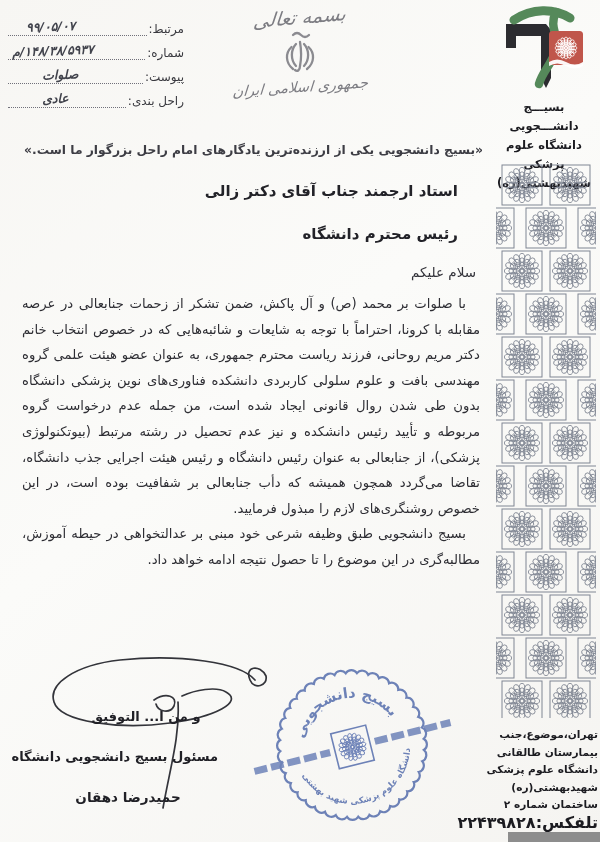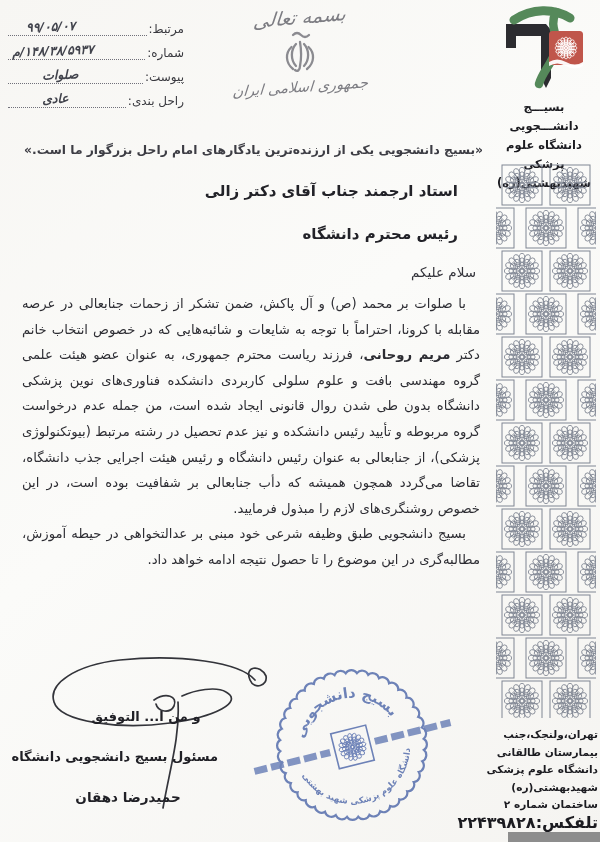--- a/index.html
+++ b/index.html
@@ -35,21 +35,21 @@
 
   
   .main{position:absolute;left:22px;right:120px;top:182px;direction:rtl;}
   .rcpt{font-weight:bold;font-size:15px;color:#222228;margin:0 22px 0 0;}
   .rcpt1{margin-bottom:25px;}
   .rcpt2{margin-bottom:21px;}
   .salam{font-size:13.5px;margin:0 4px 11px 0;color:#33333a;}
   .para{font-size:13.2px;line-height:25.6px;text-align:justify;color:#2d2d33;margin:0;}
   .para.ind{text-indent:14px;}
   .p3{margin:3px 18px 0 0;font-size:13.2px;color:#2d2d33;}
-  b.name{font-weight:bold;}
+  b.name{font-weight:normal;}
 
   
   .sig1{position:absolute;left:88px;top:709px;width:116px;text-align:center;font-weight:bold;font-size:13px;color:#202026;direction:rtl;}
   .sig2{position:absolute;left:12px;top:749px;width:206px;text-align:center;font-weight:bold;font-size:13px;color:#202026;direction:rtl;white-space:nowrap;}
   .sig3{position:absolute;left:66px;top:789px;width:124px;text-align:center;font-weight:bold;font-size:13.5px;color:#202026;direction:rtl;}
 
   svg{display:block;}
   .abs{position:absolute;}
 </style>
 </head>
@@ -407,21 +407,21 @@
       <text font-size="14.5" font-weight="bold" text-anchor="middle" id="stampTopText" data-interactable="false" fill="#4d68b0">
         <textPath href="#arcTop" startOffset="50%">بسیج دانشجویی</textPath>
       </text>
       <text font-size="8.6" font-weight="bold" text-anchor="middle" id="stampBotText" data-interactable="false" fill="#4d68b0">
         <textPath href="#arcBot" startOffset="50%">دانشگاه علوم پزشکی شهید بهشتی</textPath>
       </text>
     </g>
   </svg>
 
   <div class="address" data-interactable="false">
-    <div data-interactable="false">تهران،ولنجک،جنب</div>
+    <div data-interactable="false">تهران،موضوع،جنب</div>
     <div data-interactable="false">بیمارستان طالقانی</div>
     <div data-interactable="false">دانشگاه علوم پزشکی</div>
     <div data-interactable="false">شهیدبهشتی(ره)</div>
     <div data-interactable="false">ساختمان شماره ۲</div>
     <div class="tl" data-interactable="false">تلفکس:۲۲۴۳۹۸۲۸</div>
   </div>
 
   <div class="corner-bar" data-interactable="false"></div>
 </div>
 

